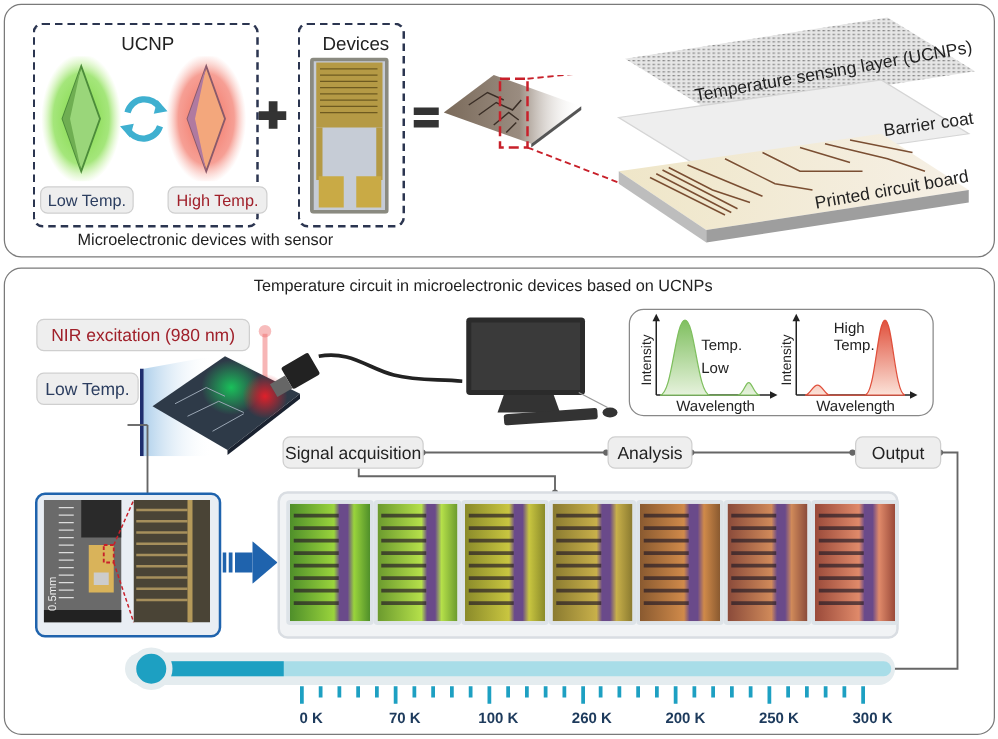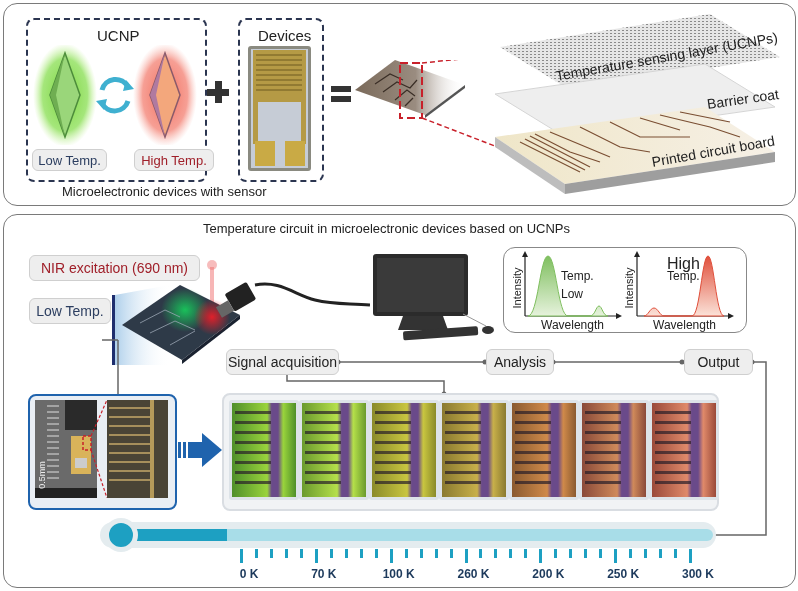--- a/index.html
+++ b/index.html
@@ -133,21 +133,21 @@
       <path d="M190,100 L240,110"></path>
   </g>
 </svg>
 <div class="layer-lbl" style="left:556px;top:68px;transform:rotate(-10deg);">Temperature sensing layer (UCNPs)</div>
 <div class="layer-lbl" style="left:707px;top:96px;transform:rotate(-8deg);">Barrier coat</div>
 <div class="layer-lbl" style="left:652px;top:154px;transform:rotate(-10deg);">Printed circuit board</div>
 
 <div class="panel" style="left:3px;top:214px;width:791px;height:372px;"></div>
 <div class="lbl" style="left:203px;top:221px;font-size:13px;">Temperature circuit in microelectronic devices based on UCNPs</div>
 
-<div class="chip" style="left:29px;top:255px;width:169px;height:24px;color:#a0202a;font-size:14px;">NIR excitation (690 nm)</div>
+<div class="chip" style="left:29px;top:255px;width:169px;height:24px;color:#a0202a;font-size:14px;">NIR excitation (980 nm)</div>
 <div class="chip" style="left:29px;top:298px;width:80px;height:24px;color:#2c3e60;font-size:14px;">Low Temp.</div>
 
 <svg class="abs" style="left:110px;top:255px;" width="260" height="110" viewBox="0 0 260 110">
   <defs>
     <linearGradient id="bluefade" x1="0" x2="1">
         <stop offset="0" stop-color="#9bc4e6" stop-opacity="0.8"></stop>
         <stop offset="1" stop-color="#ffffff" stop-opacity="0"></stop>
       </linearGradient>
     <radialGradient id="gspot">
         <stop offset="0" stop-color="#19c05a"></stop>
@@ -214,21 +214,21 @@
       </linearGradient>
     </defs>
   <line x1="15" y1="4" x2="15" y2="66" stroke="#222" stroke-width="1.2"></line>
   <line x1="15" y1="66" x2="110" y2="66" stroke="#222" stroke-width="1.2"></line>
   <polygon points="15,1 12,7 18,7" fill="#222"></polygon>
     <polygon points="112,66 106,63 106,69" fill="#222"></polygon>
   <path d="M22,66 C26,66 28,58 32,58 C36,58 38,66 42,66 L70,66 C78,66 80,6 86,6 C92,6 94,66 102,66 Z" fill="url(#rfill)" stroke="#e0503c" stroke-width="1"></path>
 </svg>
 <div class="abs" style="left:609px;top:282px;font-size:11px;transform:rotate(-90deg);">Intensity</div>
 <div class="lbl" style="left:653px;top:318px;font-size:12px;">Wavelength</div>
-<div class="lbl" style="left:667px;top:255px;font-size:16px;">High</div>
+<div class="lbl" style="left:667px;top:255px;font-size:12px;">High</div>
 <div class="lbl" style="left:667px;top:269px;font-size:12px;">Temp.</div>
 
 <svg class="abs" style="left:0;top:0;" width="798" height="591" viewBox="0 0 798 591">
   <g stroke="#666" stroke-width="1.5" fill="none">
     <path d="M118,340 L118,404"></path>
     <path d="M102,340 L118,340"></path>
     <path d="M338,362 L485,362"></path>
     <path d="M553,362 L682,362"></path>
     <path d="M752,362 L766,362 L766,535 L712,535"></path>
     <path d="M287,371 L287,381 L444,381 L444,394"></path>

